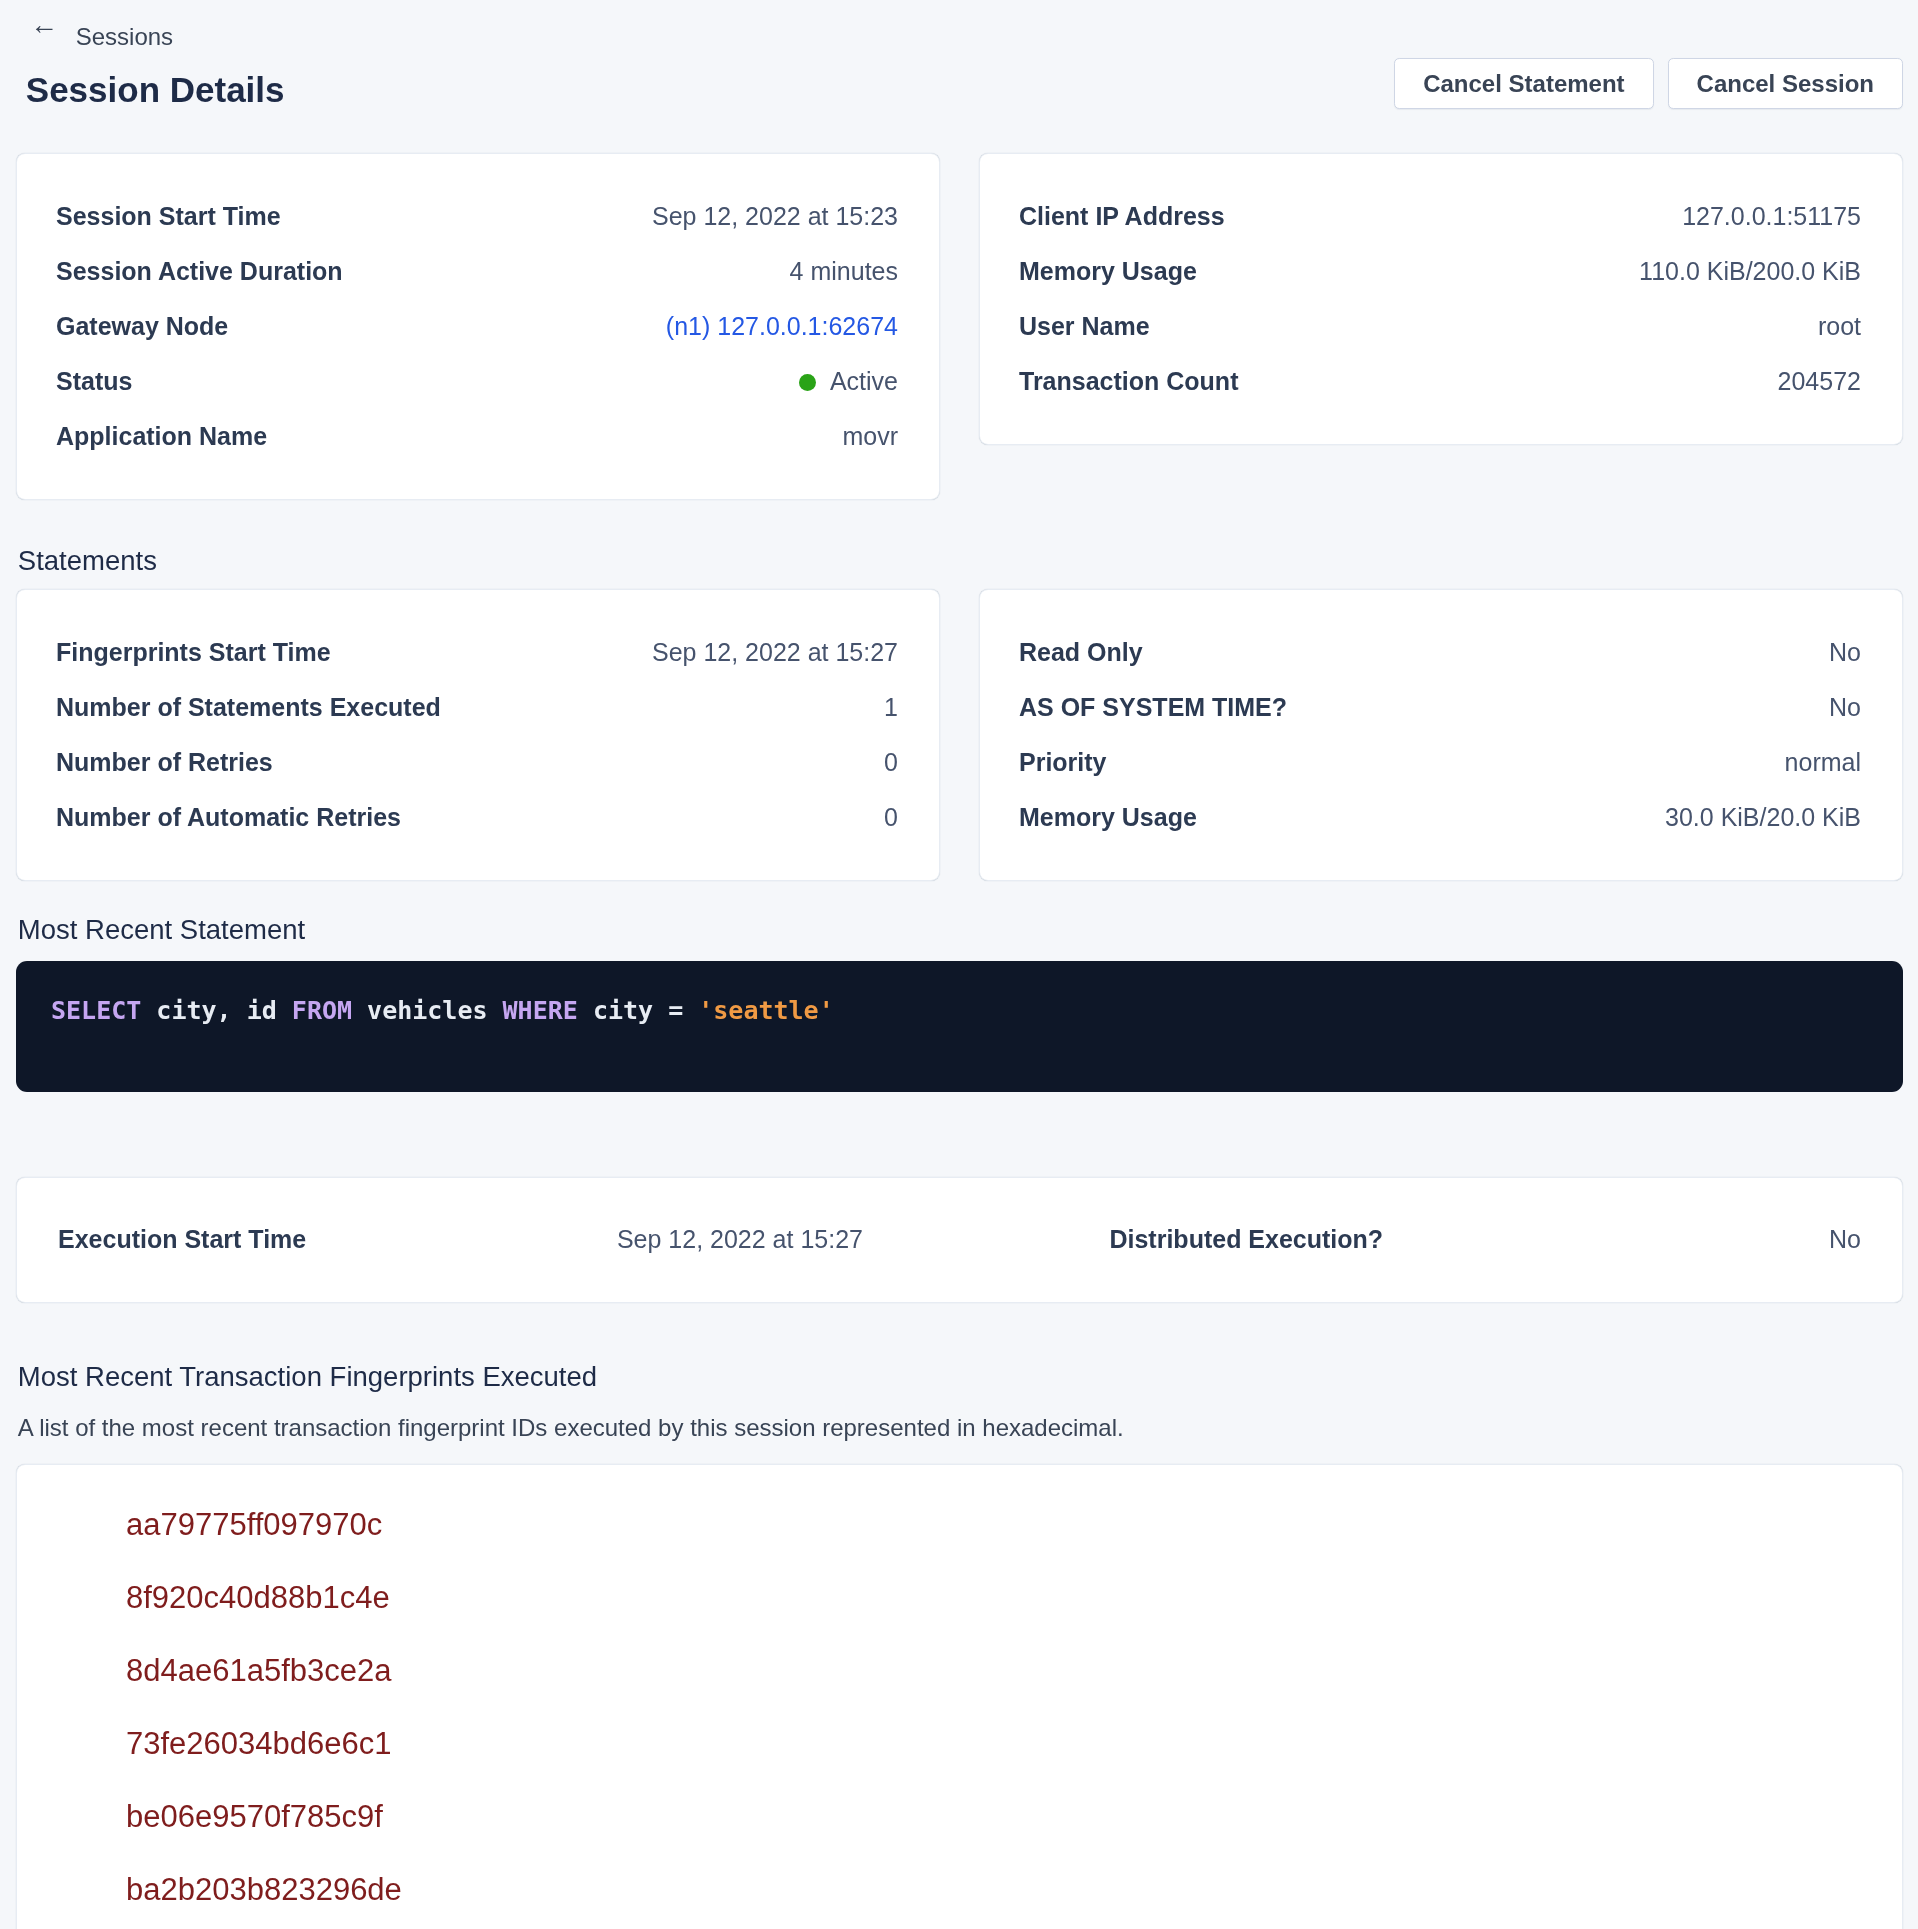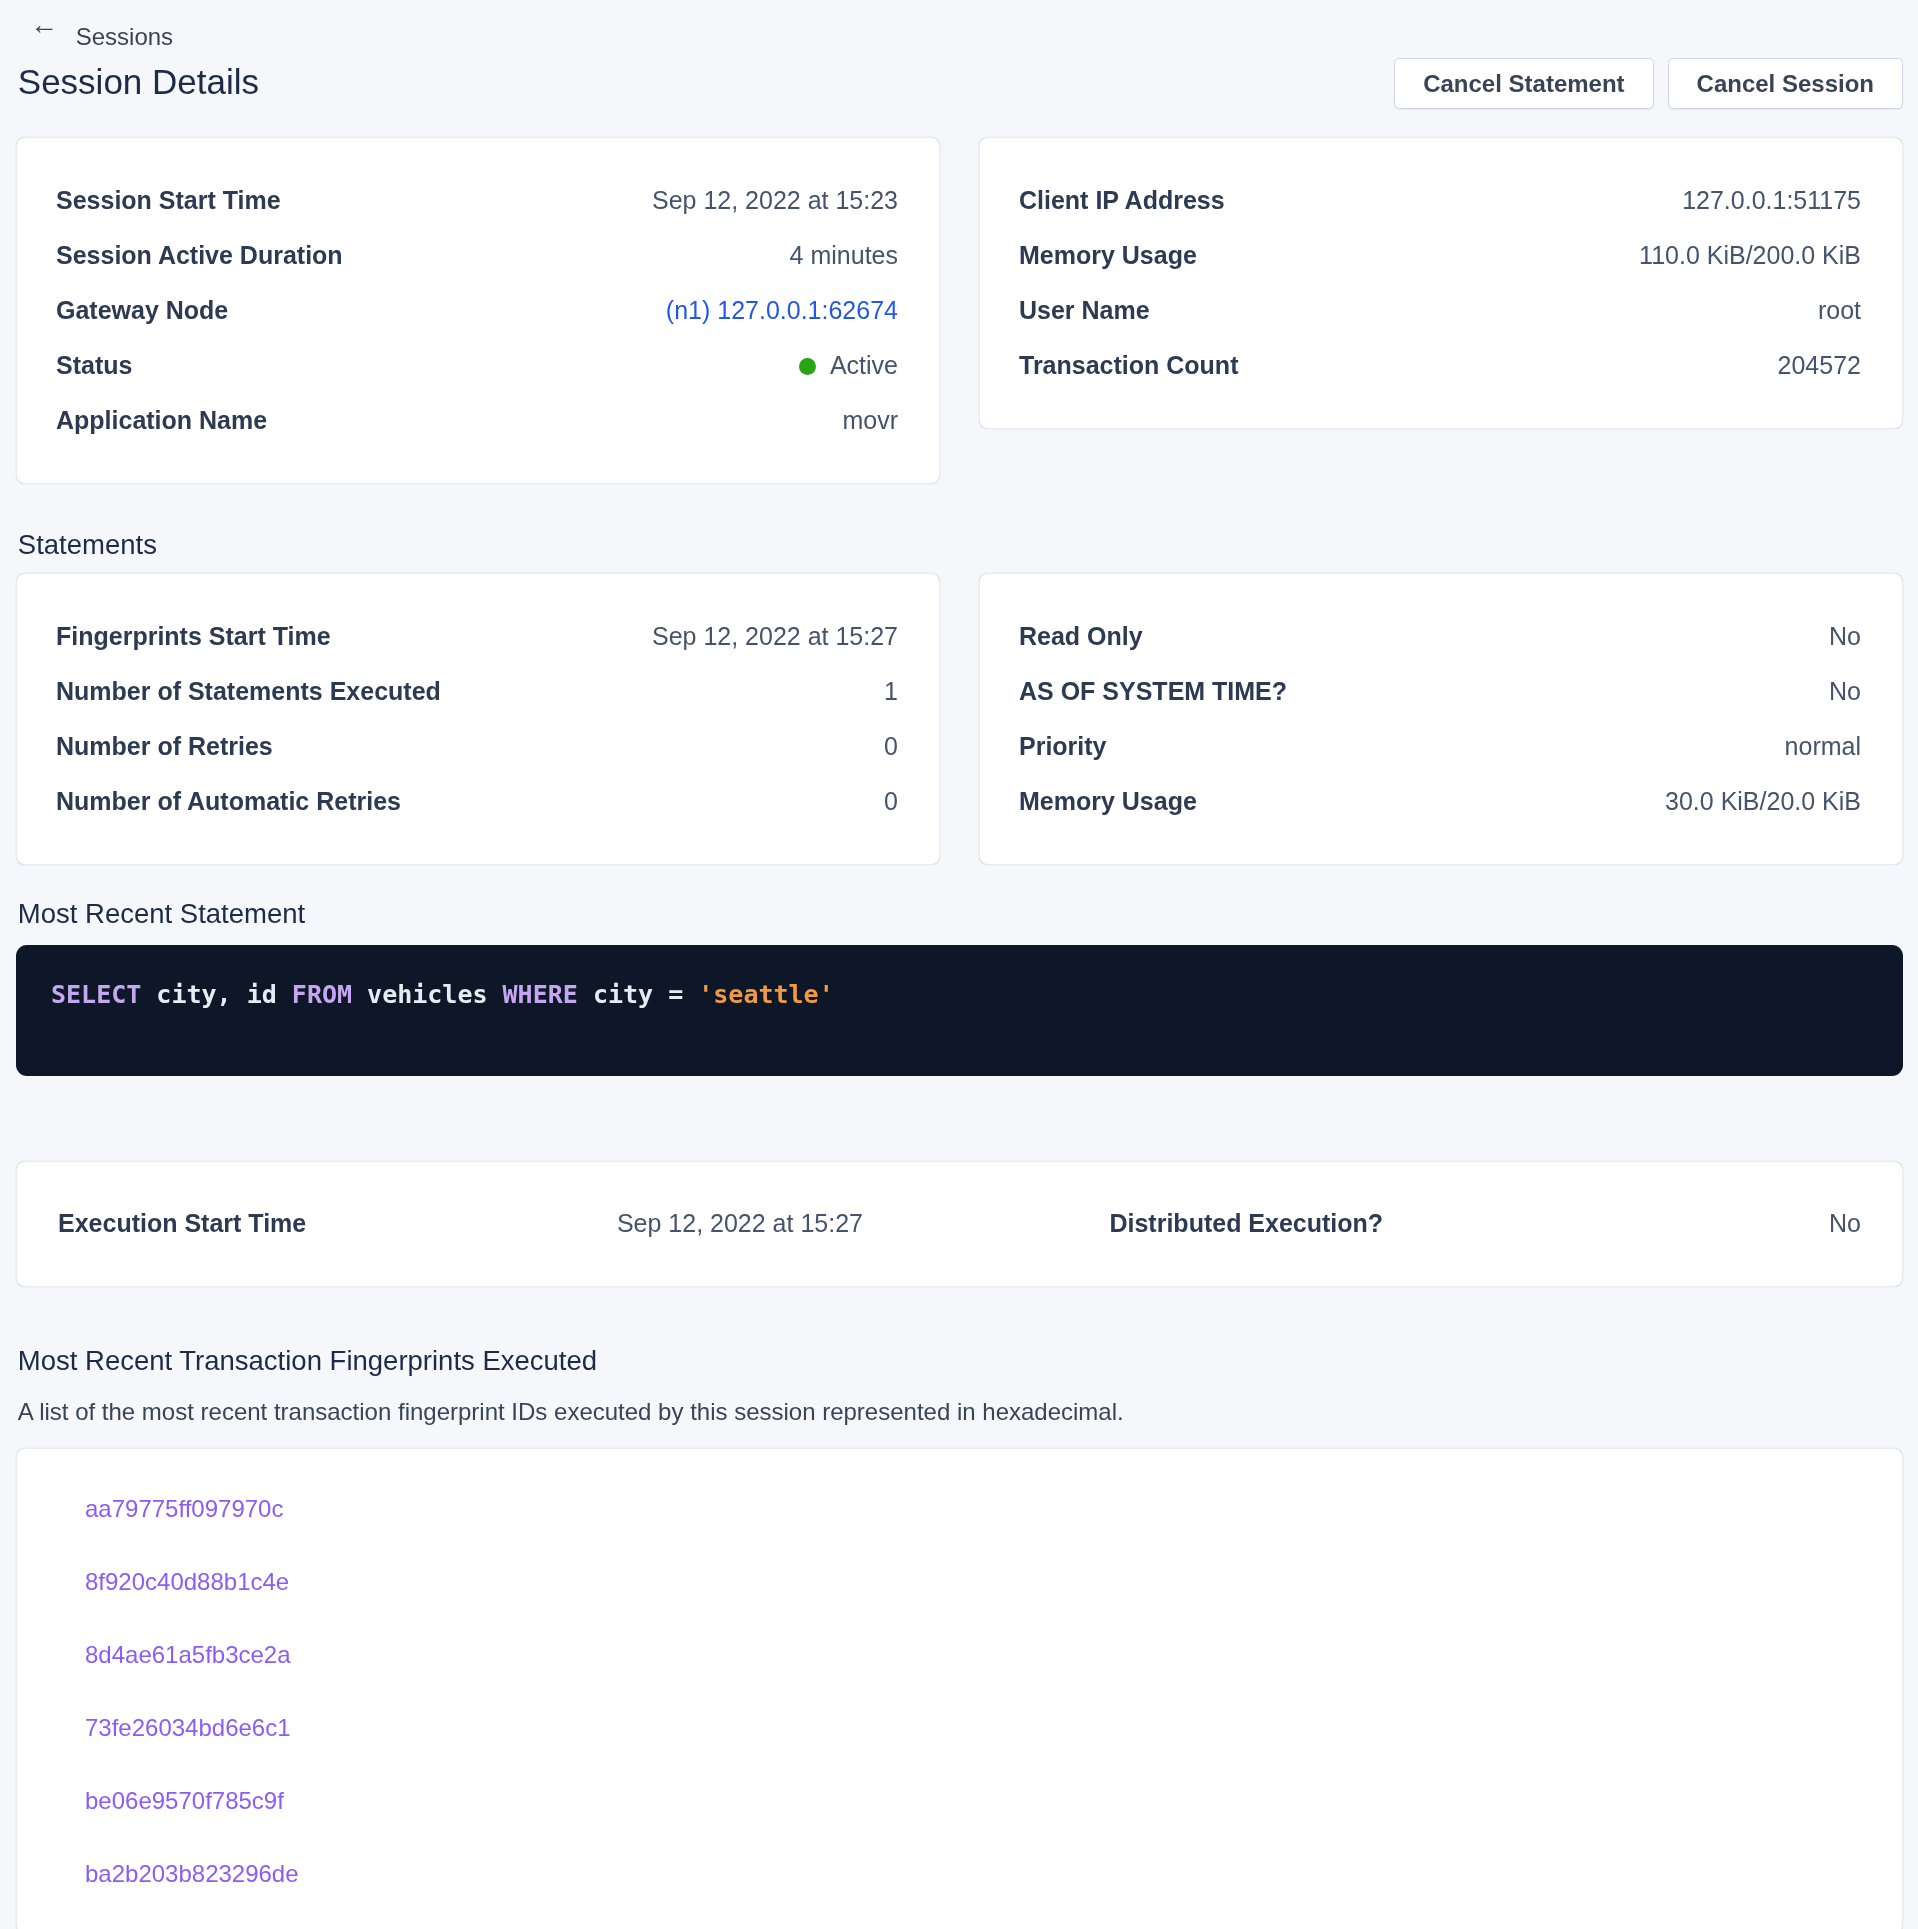--- a/index.html
+++ b/index.html
@@ -18,21 +18,21 @@
   .page{padding:7px 16px 10.6px 16px;}
 
   
   .breadcrumb{display:flex;align-items:center;gap:17.7px;padding-left:14px;height:35px;}
   .breadcrumb a{display:flex;align-items:center;gap:17.7px;color:#394455;text-decoration:none;cursor:pointer;}
   .back-arrow{font-size:28px;line-height:1;color:#394455;}
   .breadcrumb-label{font-size:24px;margin-top:24px;}
 
   
   .header-row{display:flex;justify-content:space-between;align-items:flex-start;margin-top:12.4px;}
-  .page-title{font-size:35px;font-weight:400;color:var(--heading);margin:0;line-height:55px;padding-left:1.8px;}
+  .page-title{font-size:35px;font-weight:700;color:var(--heading);margin:8px;line-height:55px;padding-left:1.8px;}
   .header-buttons{display:flex;gap:14px;padding-top:3.5px;}
   .btn{
     background:#fff;border:0.9px solid var(--btn-border);border-radius:5.3px;
     height:51px;line-height:49px;padding:0 28px;font-size:24px;font-weight:700;
     color:var(--btn-text);font-family:"Liberation Sans",sans-serif;cursor:pointer;
     box-shadow:0 0.9px 0.9px rgba(67,90,111,.08);
   }
 
   
   .cards-row{display:flex;gap:39px;align-items:flex-start;margin-top:28px;}
@@ -69,21 +69,21 @@
   .exec-card{margin-top:85px;padding:37px 41px;}
   .exec-row{display:flex;align-items:center;font-size:25px;height:50px;}
   .exec-label1{width:31%;font-weight:700;color:var(--label);}
   .exec-value1{width:18%;color:var(--value);}
   .exec-label2{padding-left:168px;font-weight:700;color:var(--label);}
   .exec-value2{margin-left:auto;color:var(--value);}
 
   
   .fingerprints-heading{margin-top:57px;}
   .fp-card{margin-top:21px;padding:23px 41px 23px 68px;}
-  .fp-item{height:73px;display:flex;align-items:center;font-size:24px;color:#8b5cf6;}
+  .fp-item{height:73px;display:flex;align-items:center;font-size:31px;color:#7f1d1d;margin-left:41px;}
 </style>
 </head>
 <body>
 
 <div class="page">
 
   <div class="breadcrumb">
     <a>
       <span class="back-arrow">←</span>
       <span class="breadcrumb-label">Sessions</span>

